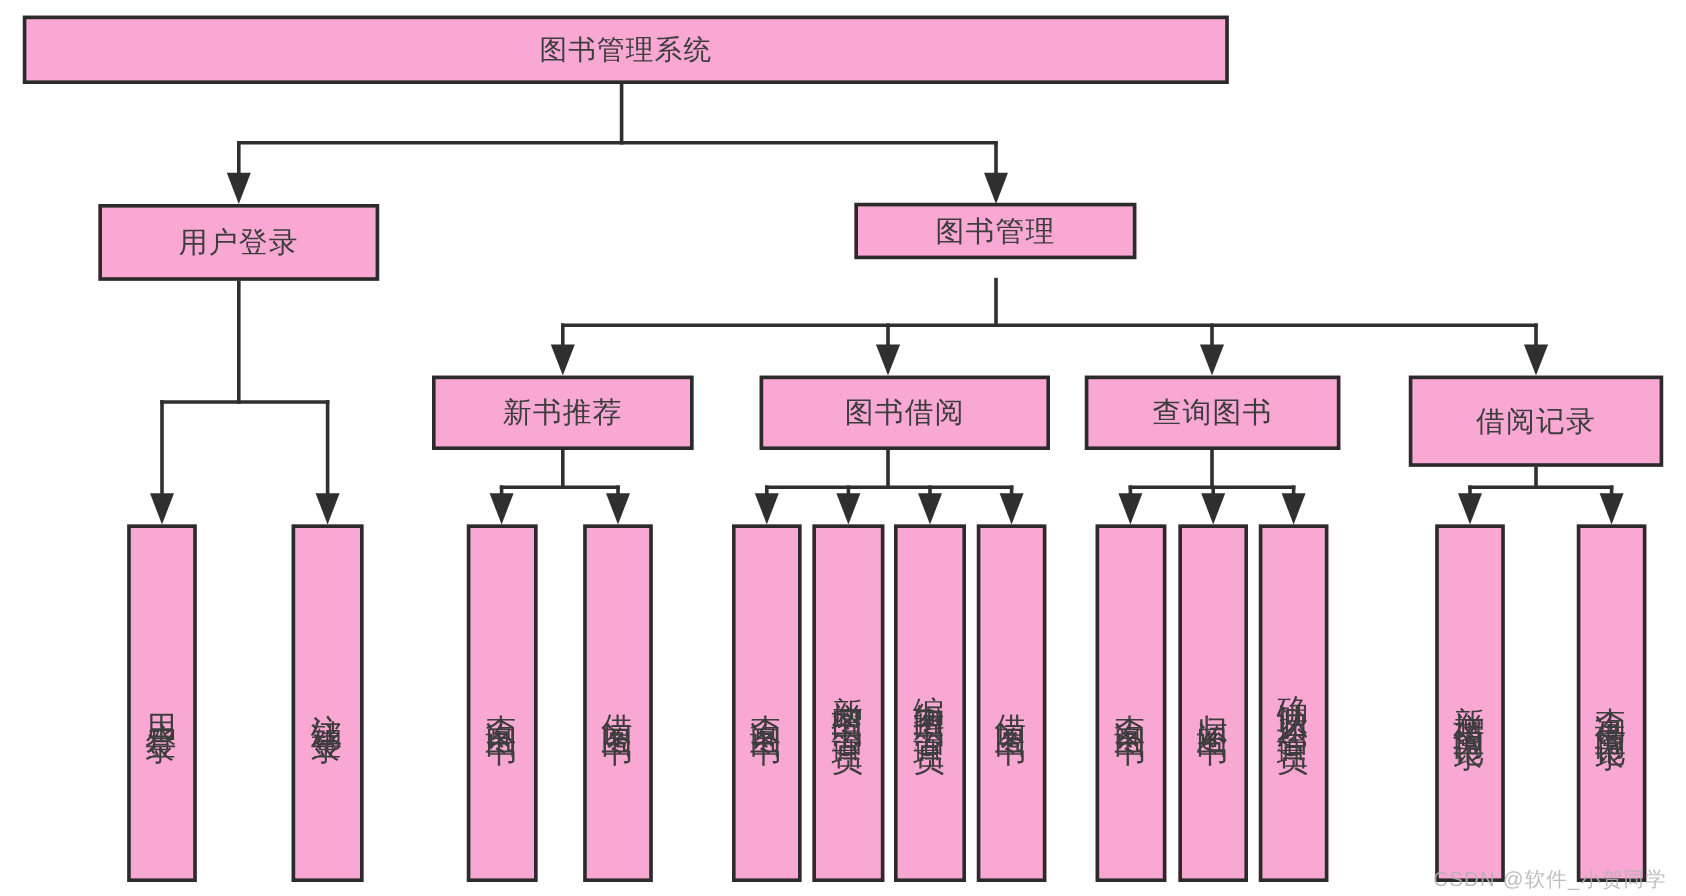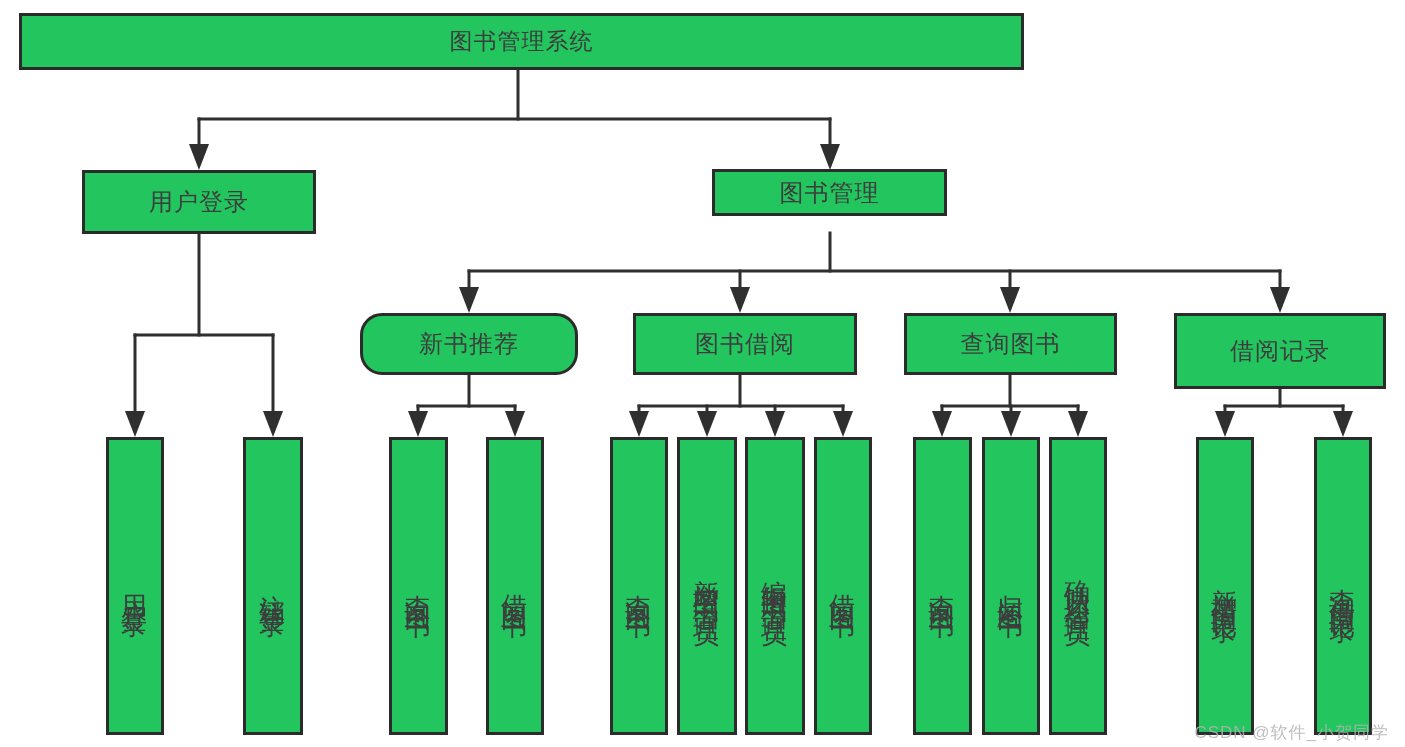--- a/index.html
+++ b/index.html
@@ -15,21 +15,21 @@
   #connectors {
     position: absolute;
     left: 0; top: 0;
     width: 1405px; height: 747px;
   }
   .box {
     position: absolute;
     display: flex;
     align-items: center;
     justify-content: center;
-    background: #22c55e;
+    background: #f9a8d4;
     border: 3px solid var(--border, #2b2b2b);
     color: var(--text, #3d3d3d);
   }
   .h-label {
     font-size: 24px;
     letter-spacing: 1px;
     white-space: nowrap;
   }
   .title-label { font-size: 23px; }
   .v-label {
@@ -113,24 +113,24 @@
     <span class="h-label title-label">图书管理系统</span>
   </div>
 
   <div class="box" style="left:82px; top:170px; width:234px; height:64px;">
     <span class="h-label">用户登录</span>
   </div>
   <div class="box" style="left:712px; top:169px; width:235px; height:47px;justify-content:center;">
     <span class="h-label">图书管理</span>
   </div>
 
-  <div class="box" style="left:360px; top:313px; width:218px; height:62px;border-radius:22px;">
+  <div class="box" style="left:360px; top:313px; width:218px; height:62px;">
     <span class="h-label">新书推荐</span>
   </div>
-  <div class="box" style="left:633px; top:313px; width:224px; height:62px;">
+  <div class="box" style="left:633px; top:313px; width:242px; height:62px;">
     <span class="h-label">图书借阅</span>
   </div>
   <div class="box" style="left:904px; top:313px; width:213px; height:62px;">
     <span class="h-label">查询图书</span>
   </div>
   <div class="box" style="left:1174px; top:313px; width:212px; height:76px;">
     <span class="h-label">借阅记录</span>
   </div>
 
   <div class="box" style="left:106px; top:437px; width:58px; height:298px;">

